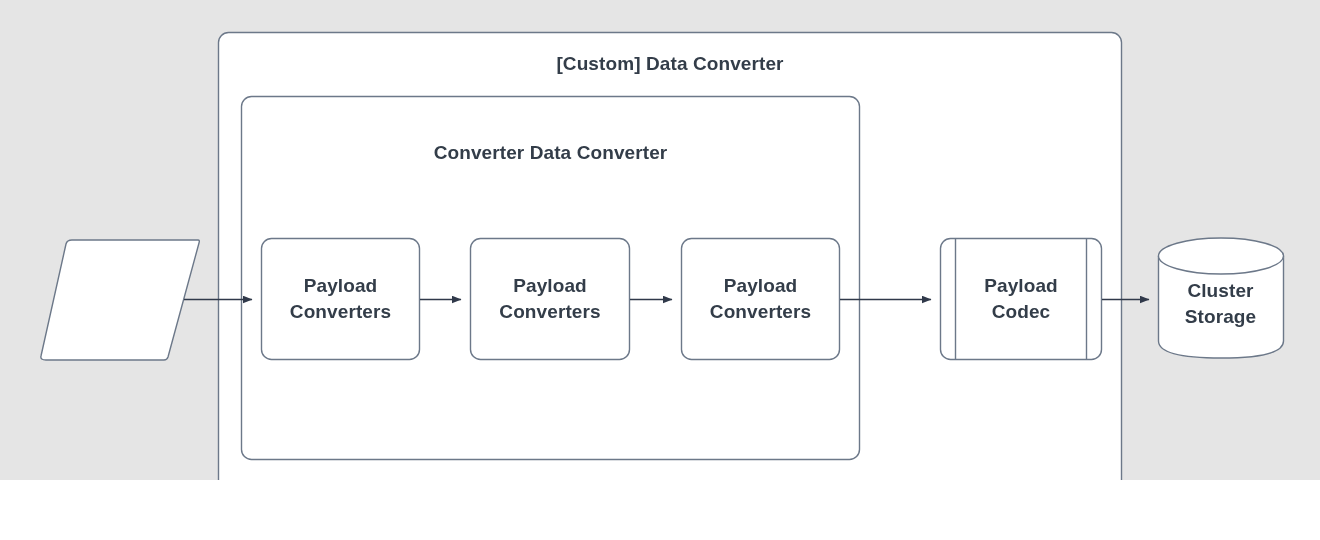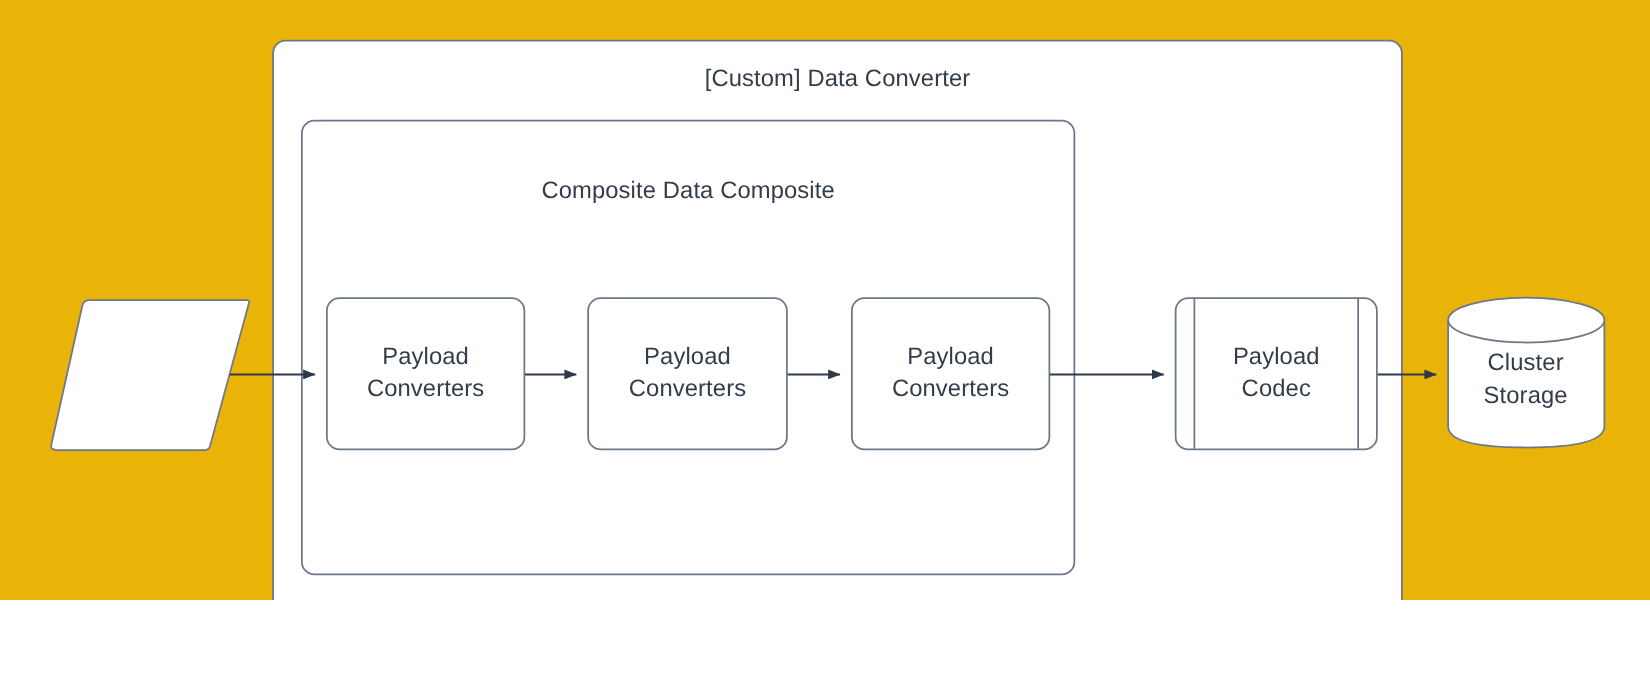--- a/index.html
+++ b/index.html
@@ -7,22 +7,23 @@
     padding: 0;
     background: #ffffff;
   }
   body {
     font-family: "Liberation Sans", sans-serif;
   }
   #canvas {
     position: relative;
     width: 1320px;
     height: 480px;
-    background: #eab308;
+    background: #e5e5e5;
     overflow: hidden;
+    font-weight: bold;
   }
   #svg-layer {
     position: absolute;
     left: 0;
     top: 0;
     width: 1320px;
     height: 540px;
   }
   .node-label {
     position: absolute;
@@ -88,21 +89,21 @@
 
     <line x1="630" y1="299.5" x2="672" y2="299.5" stroke="#30394a" stroke-width="1.6" marker-end="url(#arrowhead)"></line>
 
     <line x1="840" y1="299.5" x2="931" y2="299.5" stroke="#30394a" stroke-width="1.6" marker-end="url(#arrowhead)"></line>
 
     <line x1="1102" y1="299.5" x2="1149" y2="299.5" stroke="#30394a" stroke-width="1.6" marker-end="url(#arrowhead)"></line>
   </svg>
 
   <div class="container-title" style="left:218px; top:52px; width:904px;">[Custom] Data Converter</div>
 
-  <div class="container-title" style="left:241px; top:141px; width:619px;">Composite Data Composite</div>
+  <div class="container-title" style="left:241px; top:141px; width:619px;">Converter Data Converter</div>
 
 
   <div class="node-label" style="left:261px; top:238px; width:159px; height:122px;">Payload
 Converters</div>
 
   <div class="node-label" style="left:470px; top:238px; width:160px; height:122px;">Payload
 Converters</div>
 
   <div class="node-label" style="left:681px; top:238px; width:159px; height:122px;">Payload
 Converters</div>

